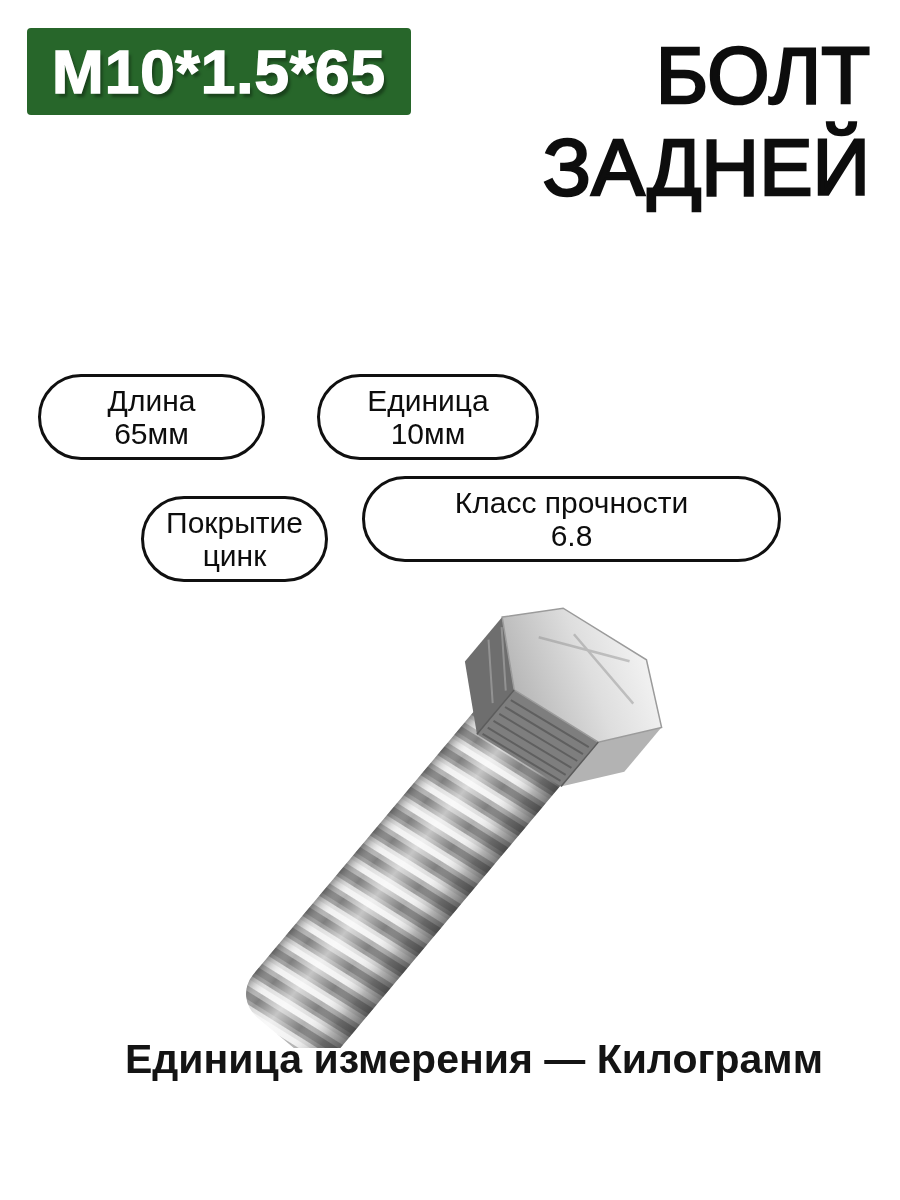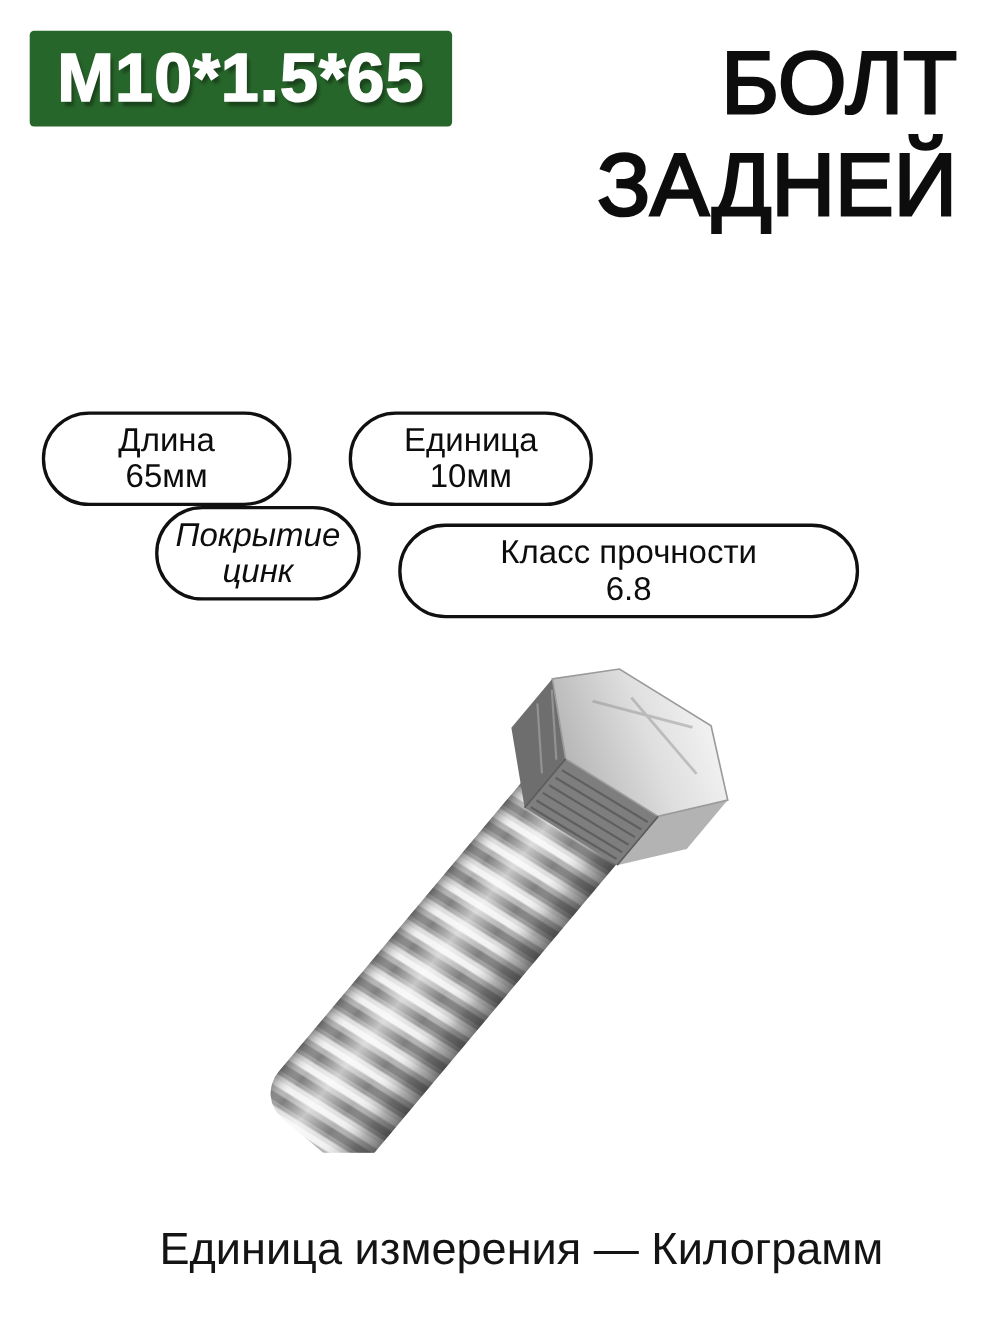--- a/index.html
+++ b/index.html
@@ -37,30 +37,30 @@
     position:absolute;height:86px;box-sizing:border-box;
     border:3.5px solid var(--pill-border,#101010);
     border-radius:46px;background:#ffffff;
     display:flex;flex-direction:column;justify-content:center;align-items:center;
     font-size:30px;line-height:33px;font-weight:500;color:#0d0d0d;
   }
   .pill .pill-line{white-space:nowrap;}
   .p1{left:38px;top:374px;width:227px;}
   .p2{left:317px;top:374px;width:222px;}
   .p3{left:614px;top:374px;width:248px;}
-  .p4{left:141px;top:460px;width:187px;font-style:italic;}
+  .p4{left:141px;top:496px;width:187px;}
   .p5{left:362px;top:476px;width:419px;}
 
   
   .bolt-wrap{position:absolute;left:230px;top:588px;width:455px;height:460px;}
 
   
   .footer{
-    position:absolute;left:0;right:0;top:1112px;text-align:center;
-    font-size:41px;font-weight:400;color:#141414;white-space:nowrap;padding-left:48px;
+    position:absolute;left:0;right:0;top:1036px;text-align:center;
+    font-size:41px;font-weight:700;color:#141414;white-space:nowrap;padding-left:48px;
   }
 </style>
 </head>
 <body>
 
 <div class="page">
 
   <div class="badge">
     <span>М10*1.5*65</span>
   </div>

